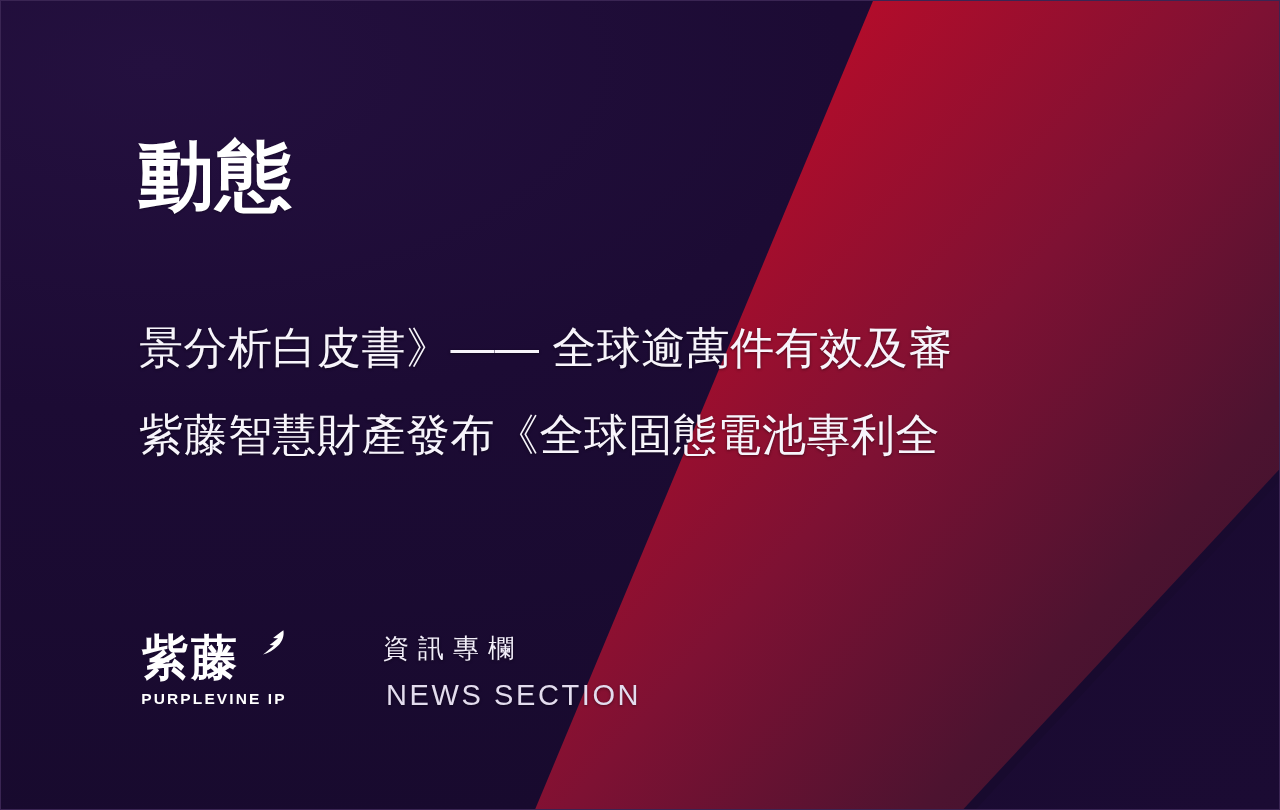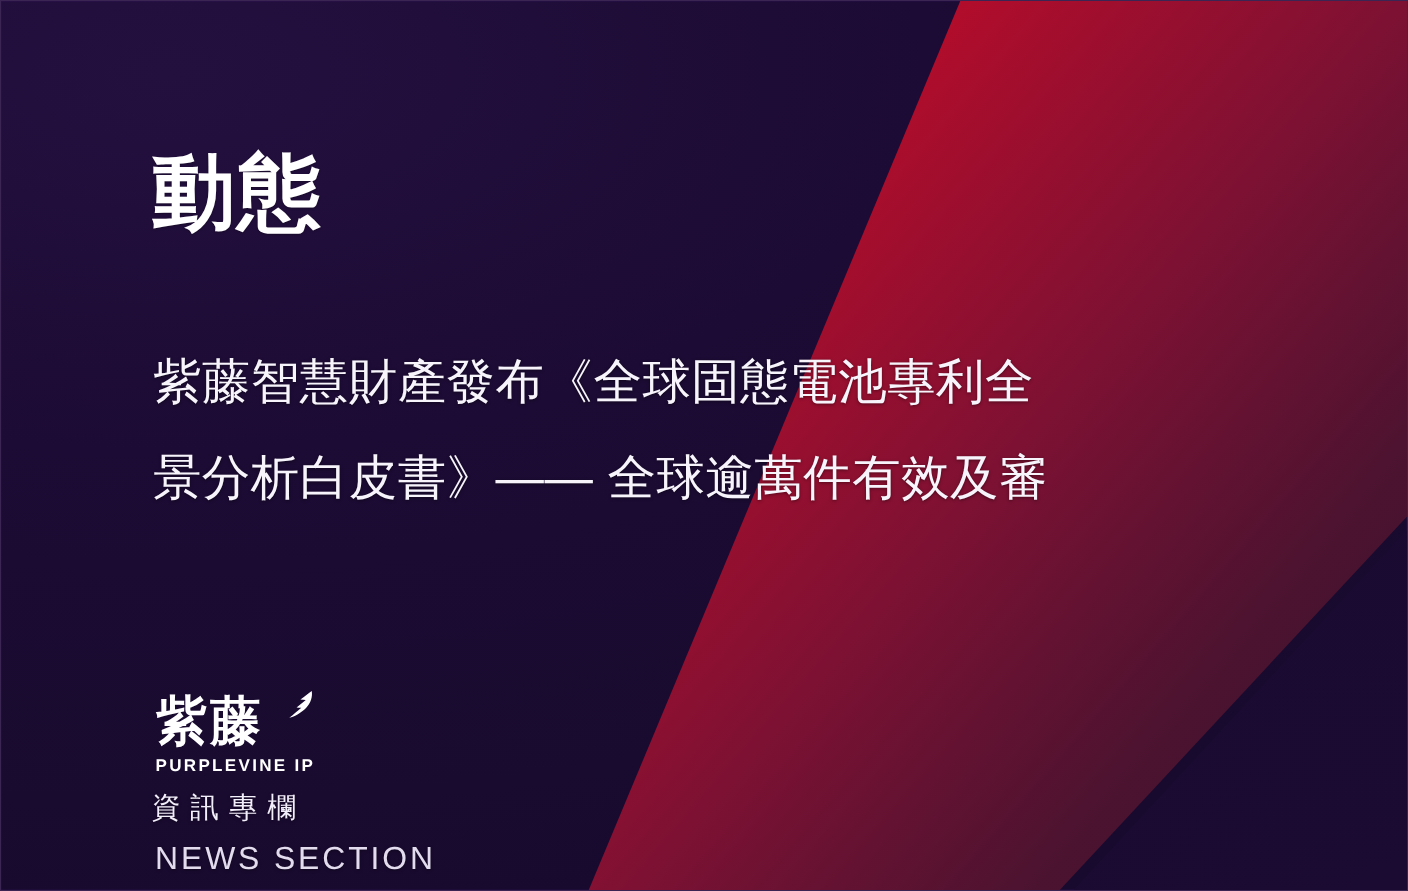--- a/index.html
+++ b/index.html
@@ -97,22 +97,21 @@
     white-space: nowrap;
     text-shadow: 0 1px 3px rgba(0,0,0,0.45);
   }
 
   
   .footer {
     position: absolute;
     top: 620px;
     left: 0;
     display: flex;
-    align-items: flex-start;
-    flex-direction: column;
+    align-items: flex-end;
   }
 
   
   .logo {
     position: relative;
     width: 160px;
     padding-top: 6px;
   }
   .logo-mark {
     position: relative;
@@ -181,22 +180,22 @@
 
   <div class="bg-base"></div>
   <div class="bg-band shape"></div>
   <div class="bg-corner"></div>
 
   <div class="content">
 
     <div class="kicker">動態</div>
 
     <div class="headline">
+      <span class="hl-line">景分析白皮書》—— 全球逾萬件有效及審</span>
       <span class="hl-line">紫藤智慧財產發布《全球固態電池專利全</span>
-      <span class="hl-line">景分析白皮書》—— 全球逾萬件有效及審</span>
     </div>
 
     <div class="footer">
 
       <div class="logo">
         <div class="logo-mark">
           <span class="logo-cjk">紫藤</span>
           <span class="logo-leaf">
             <svg viewBox="0 0 36 30" width="36" height="30" aria-hidden="true">
               <g fill="#ffffff">

